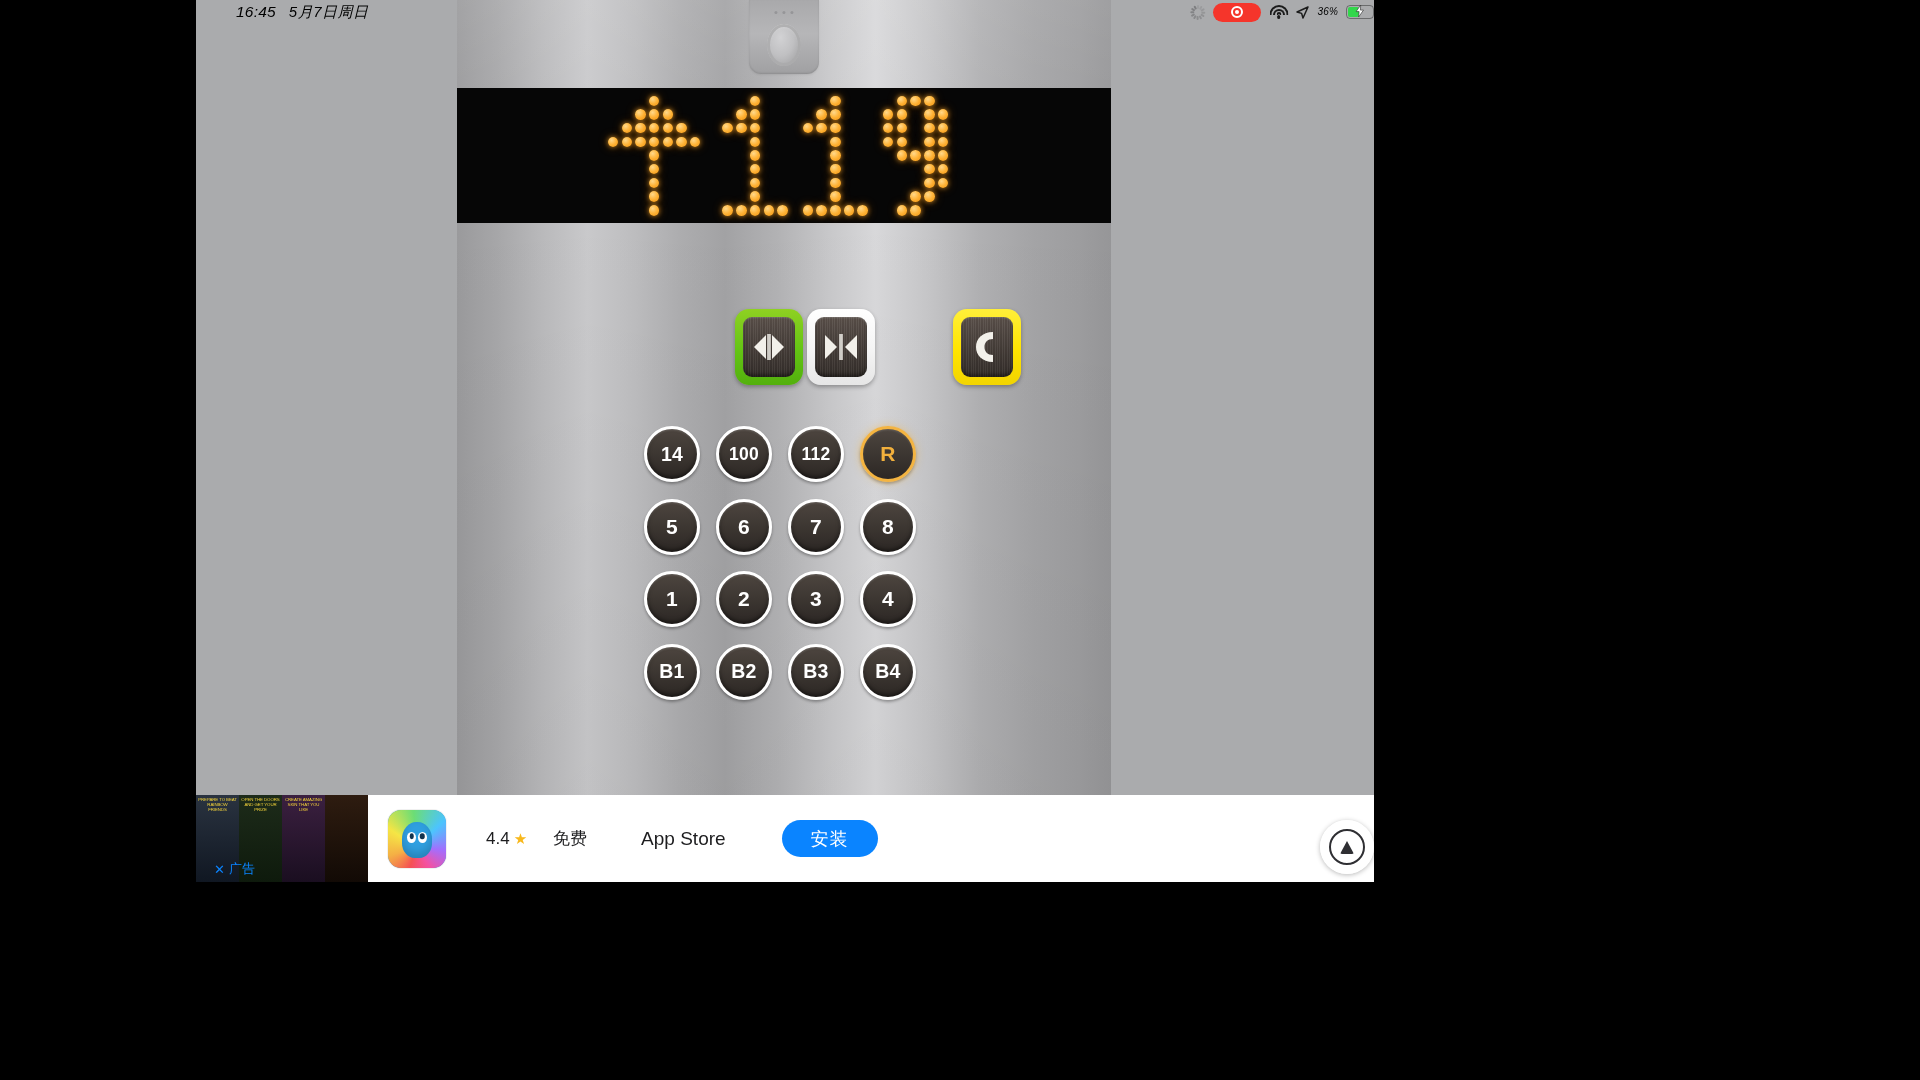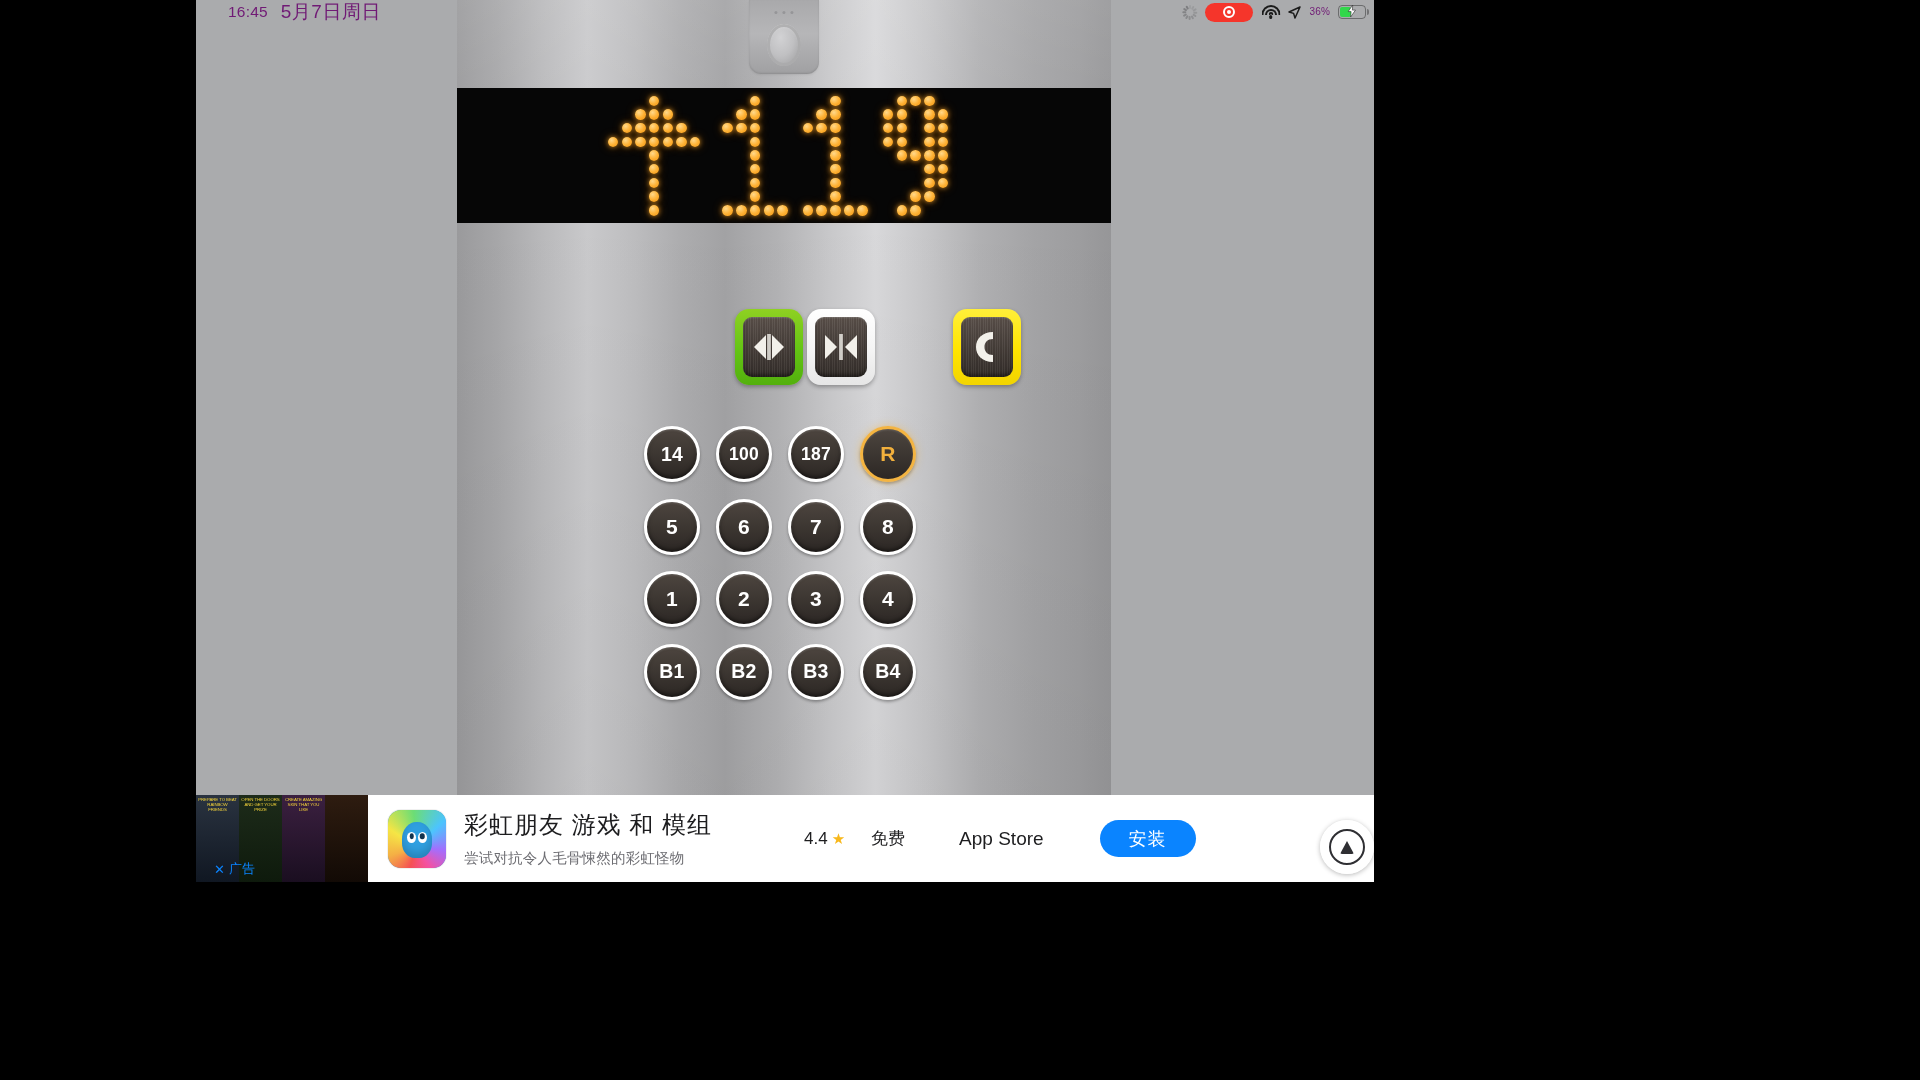--- a/index.html
+++ b/index.html
@@ -15,27 +15,27 @@
   
   .device {
     position: absolute;
     left: 196px; top: 0; width: 1178px; height: 882px;
     background: #aaabad;
     overflow: hidden;
   }
 
   
   .statusbar {
-    position: absolute; left: 8px; top: 0; width: 100%; height: 24px;
-    z-index: 40; color: #701a75;
-    font-size: 15px; line-height: 24px;
+    position: absolute; left: 16px; top: 0; width: 100%; height: 24px;
+    z-index: 40; color: #000000;
+    font-size: 15px; line-height: 24px; font-style: italic;
   }
   .sb-left { position: absolute; left: 24px; top: 0; display: flex; gap: 13px; align-items: center; white-space: nowrap; }
   .sb-time { font-size: 15.5px; letter-spacing: .2px; }
-  .sb-date { font-size: 19px; letter-spacing: .5px; }
+  .sb-date { font-size: 15px; letter-spacing: .5px; }
   .sb-right { position: absolute; right: 16px; top: 0; height: 24px; display: flex; align-items: center; gap: 8px; }
 
   .spinner { width: 15px; height: 15px; position: relative; opacity: .6; }
   .spinner i {
     position: absolute; left: 6.7px; top: 0; width: 1.6px; height: 4.4px;
     background: #5a5a5c; border-radius: 1px;
     transform-origin: 0.8px 7.5px;
   }
 
   .rec-pill {
@@ -545,21 +545,21 @@
       </div>
 
       <div class="grid" id="floor-grid">
           <div class="cell">
             <div class="fbtn w4">14</div>
           </div>
           <div class="cell">
             <div class="fbtn w3">100</div>
           </div>
           <div class="cell">
-            <div class="fbtn w3">187</div>
+            <div class="fbtn w3">112</div>
           </div>
           <div class="cell">
             <div class="fbtn active">R</div>
           </div>
           <div class="cell">
             <div class="fbtn">5</div>
           </div>
           <div class="cell">
             <div class="fbtn">6</div>
           </div>
@@ -614,24 +614,20 @@
         <span class="rainbow"></span>
         <span class="body"></span>
         <span class="eye l">
             <i></i>
           </span>
         <span class="eye r">
             <i></i>
           </span>
       </div>
 
-      <div class="ad-text">
-        <div class="ad-title">彩虹朋友 游戏 和 模组</div>
-        <div class="ad-sub">尝试对抗令人毛骨悚然的彩虹怪物</div>
-      </div>
 
       <div class="ad-rating">
         <span>4.4</span>
         <span class="star">★</span>
       </div>
 
       <div class="ad-free">免费</div>
       <div class="ad-store">App Store</div>
       <button class="ad-install">安装</button>
 

